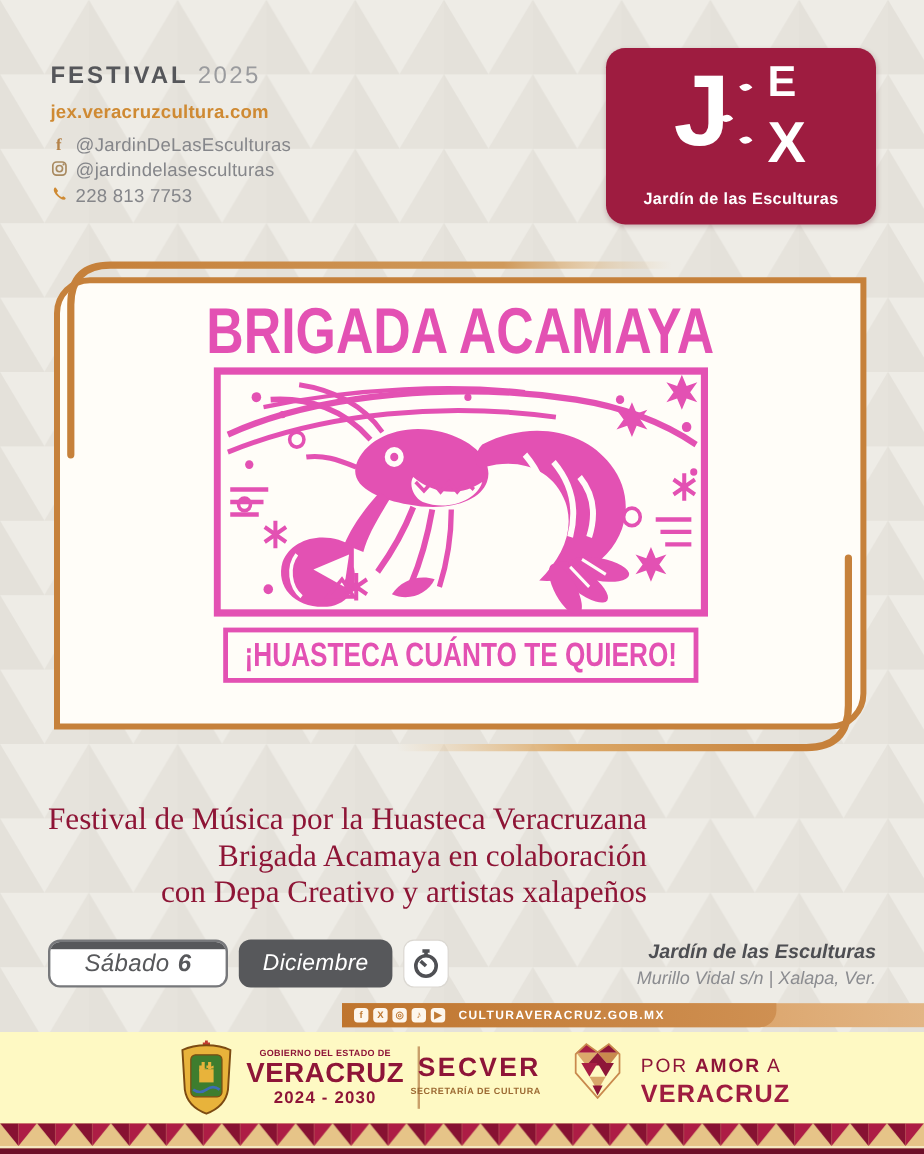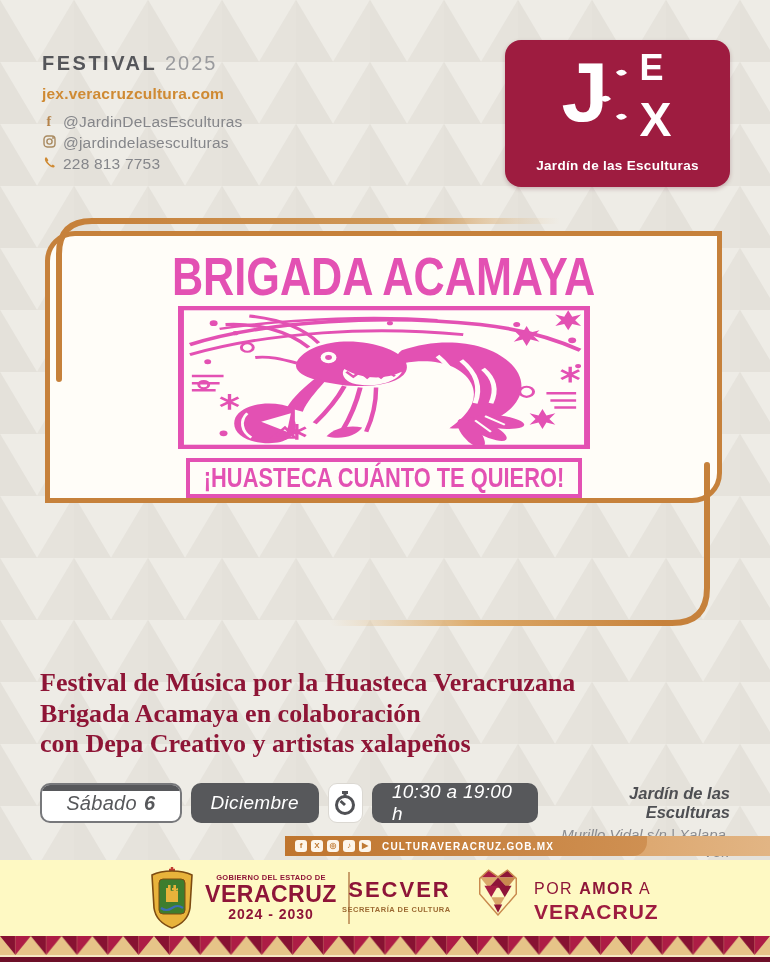--- a/index.html
+++ b/index.html
@@ -31,21 +31,21 @@
   .je{ right:10px; top:-2px; font-size:36px; }
   .jx{ right:2px; bottom:0; font-size:48px; }
   .vine{ position:absolute; left:34px; top:6px; }
   .jex-cap{ margin-top:14px; text-align:center; color:#fff; font-size:13.5px; font-weight:bold; letter-spacing:.3px;}
 
   
   .deco-lines{ position:absolute; left:0; top:0; z-index:3; pointer-events:none; }
 
   
   .art-card{
-    position:absolute; left:45px; top:231px; width:677px; height:272px; z-index:2;
+    position:absolute; left:45px; top:231px; width:677px; height:377px; z-index:2;
     background:#fffdf8; border:5px solid #c6813b; border-radius:30px 0 30px 0;
     display:flex; flex-direction:column; align-items:center; padding-top:12px;
   }
   .art-title{ width:100%; text-align:center; height:56px; }
   .art-title span{
     display:inline-block; font-size:54px; line-height:56px; font-weight:800;
     transform:scaleX(.8); white-space:nowrap; color:#e351b3;
   }
   .acamaya{ margin-top:2px; }
   .art-caption{
@@ -53,22 +53,22 @@
     display:flex; align-items:center; justify-content:center;
   }
   .art-caption span{
     display:inline-block; font-size:28px; font-weight:800; transform:scaleX(.78);
     white-space:nowrap; color:#e351b3;
   }
 
   
   .event-title{
     position:absolute; left:40px; top:668px; z-index:2;
-    font-family:"Liberation Serif", serif; font-weight:bold;
-    font-size:26px; line-height:30.5px; color:#8e1536;
+    font-family:"Liberation Serif", serif; font-weight:normal;
+    font-size:26px; line-height:30.5px; color:#8e1536;text-align:right;
   }
 
   
   .schedule{ position:absolute; left:40px; right:40px; top:783px; height:40px; z-index:2;
     display:flex; align-items:stretch; gap:9px;font-style:italic; }
   .pill{ border-radius:10px; display:flex; align-items:center; justify-content:center;
     font-size:19px; color:#fff; background:#57585b; padding:0 20px; letter-spacing:.3px;}
   .pill-day{ position:relative; overflow:hidden; background:#fff; color:#57585b;
     border:2px solid #77787b; width:150px; font-size:20px;}
   .pill-day::before{ content:""; position:absolute; top:0; left:0; right:0; height:6px; background:#57585b;}
@@ -298,21 +298,20 @@
       <b>6</b>
     </div>
     <div class="pill">Diciembre</div>
     <div class="clock-chip">
       <svg width="24" height="26" viewBox="0 0 24 26">
         <circle cx="12" cy="15" r="8.5" fill="none" stroke="#4f5054" stroke-width="3"></circle>
         <path d="M9 2.5 h6 M12 2.5 v4" stroke="#4f5054" stroke-width="3" fill="none"></path>
         <path d="M12 15 L7.5 11" stroke="#4f5054" stroke-width="3" fill="none"></path>
       </svg>
     </div>
-    <div class="pill">10:30 a 19:00 h</div>
     <div class="venue">
       <div class="venue-name">Jardín de las Esculturas</div>
       <div class="venue-addr">Murillo Vidal s/n | Xalapa, Ver.</div>
     </div>
   </section>
 
   <div class="social-bar">
     <div class="dark-seg">
       <span class="s-icon">f</span>
       <span class="s-icon">X</span>

